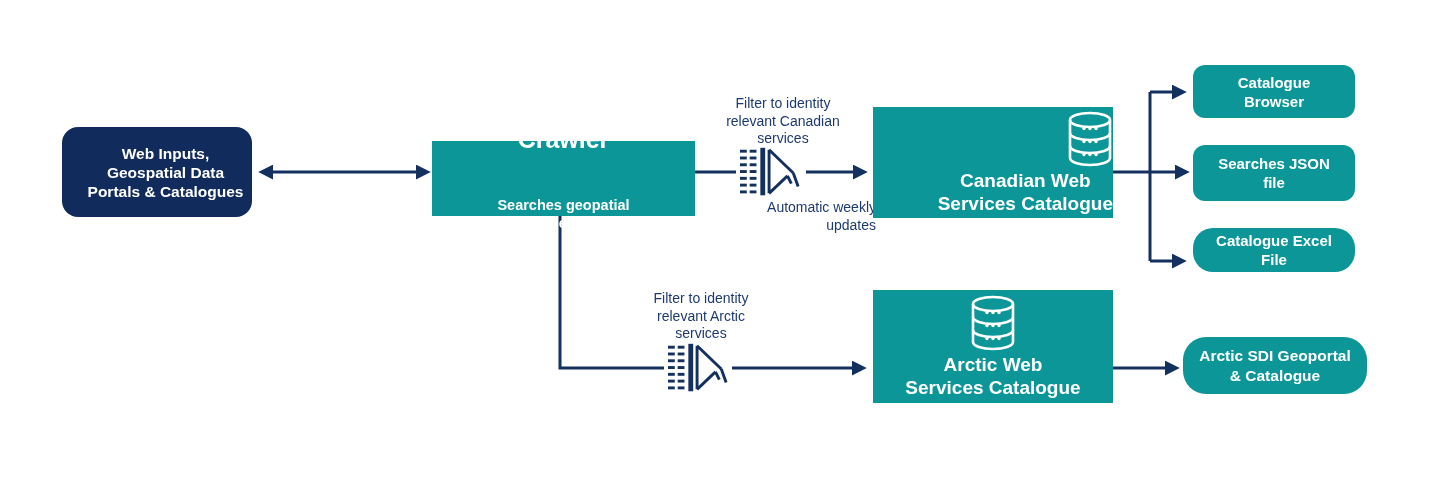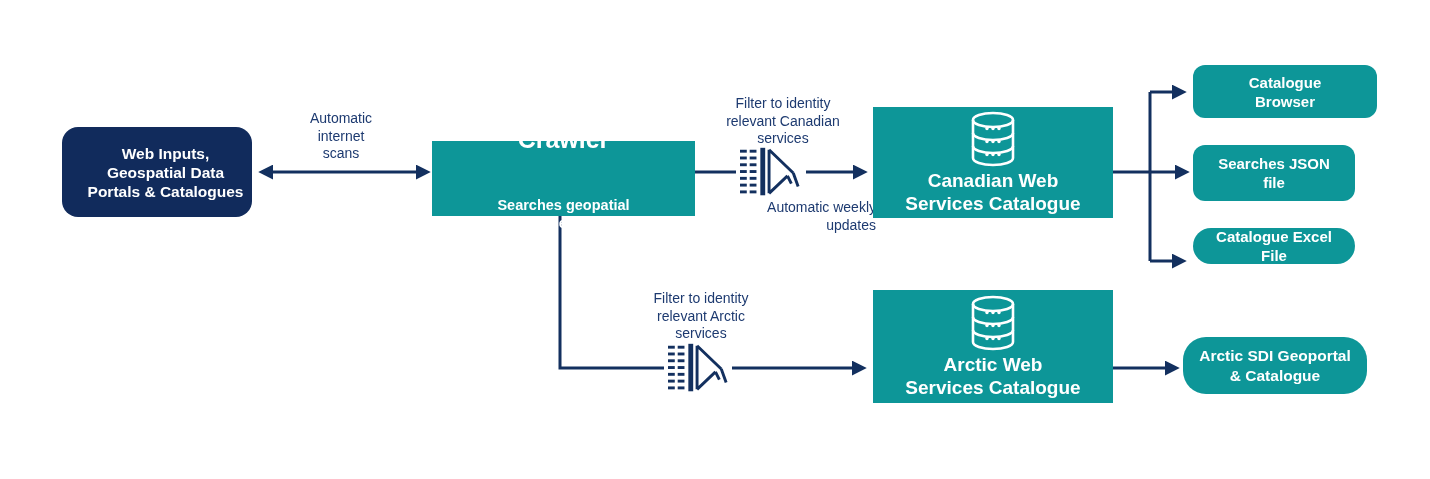--- a/index.html
+++ b/index.html
@@ -46,25 +46,20 @@
       <path d="M1113,368 H1176" marker-end="url(#arr)"></path>
     </g>
   </svg>
 
   <div class="node navy-box" style="left:62px;top:127px;width:190px;height:90px;border-radius:16px;font-size:15.5px;line-height:19px;">
     <div class="pre">Web Inputs,
 Geospatial Data
 Portals &amp; Catalogues</div>
   </div>
 
-  <div class="edge-label" style="left:266px;top:110px;width:150px;">
-    <div class="pre">Automatic
-internet
-scans</div>
-  </div>
 
   <div class="node teal" style="left:432px;top:141px;width:263px;height:75px;align-items:center;">
     <div class="node-title" style="font-size:25px;line-height:27px;">Crawler</div>
     <div class="pre" style="font-size:14.5px;line-height:18px;margin-top:43px;">Searches geopatial
 web service addresses</div>
   </div>
 
   <div class="edge-label" style="left:693px;top:95px;width:180px;">
     <div class="pre">Filter to identity
 relevant Canadian
@@ -94,21 +89,21 @@
     <g stroke="#13305F" stroke-width="3" fill="none">
       <path d="M30,2 V47 M30,2 L55,26 M30,47 L49,29 M55,26 L60,40 M49,29 L53,37"></path>
     </g>
   </svg>
 
   <div class="edge-label" style="left:696px;top:199px;width:180px;text-align:right;">
     <div class="pre">Automatic weekly
 updates</div>
   </div>
 
-  <div class="node teal" style="left:873px;top:107px;width:240px;height:111px;">
+  <div class="node teal" style="left:873px;top:107px;width:240px;height:111px;align-items:flex-end;">
     <svg class="icon" width="46" height="56" viewBox="0 0 46 56" style="margin-bottom:2px;">
       <g stroke="#fff" stroke-width="2.6" fill="none">
         <ellipse cx="23" cy="9" rx="20" ry="7"></ellipse>
         <path d="M3,9 V47 M43,9 V47"></path>
         <path d="M3,47 A20 7 0 0 0 43,47"></path>
         <path d="M3,22 A20 7 0 0 0 43,22"></path>
         <path d="M3,35 A20 7 0 0 0 43,35"></path>
       </g>
       <g fill="#fff">
         <circle cx="17" cy="17.5" r="1.7"></circle>
@@ -119,29 +114,29 @@
           <circle cx="29" cy="30.5" r="1.7"></circle>
         <circle cx="17" cy="43.5" r="1.7"></circle>
           <circle cx="23" cy="43.5" r="1.7"></circle>
           <circle cx="29" cy="43.5" r="1.7"></circle>
       </g>
     </svg>
     <div class="pre" style="font-size:19px;line-height:23px;">Canadian Web
 Services Catalogue</div>
   </div>
 
-  <div class="node teal" style="left:1193px;top:65px;width:184px;height:53px;border-radius:12px;font-size:15px;line-height:19px;">
+  <div class="node teal" style="left:1193px;top:65px;width:162px;height:53px;border-radius:12px;font-size:15px;line-height:19px;">
     <div class="pre">Catalogue
 Browser</div>
   </div>
   <div class="node teal" style="left:1193px;top:145px;width:162px;height:56px;border-radius:12px;font-size:15px;line-height:19px;">
     <div class="pre">Searches JSON
 file</div>
   </div>
-  <div class="node teal" style="left:1193px;top:228px;width:162px;height:36px;border-radius:20px;font-size:15px;line-height:19px;">
+  <div class="node teal" style="left:1193px;top:228px;width:162px;height:44px;border-radius:20px;font-size:15px;line-height:19px;">
     <div class="pre">Catalogue Excel
 File</div>
   </div>
 
   <div class="edge-label" style="left:612px;top:290px;width:178px;">
     <div class="pre">Filter to identity
 relevant Arctic
 services</div>
   </div>
 

